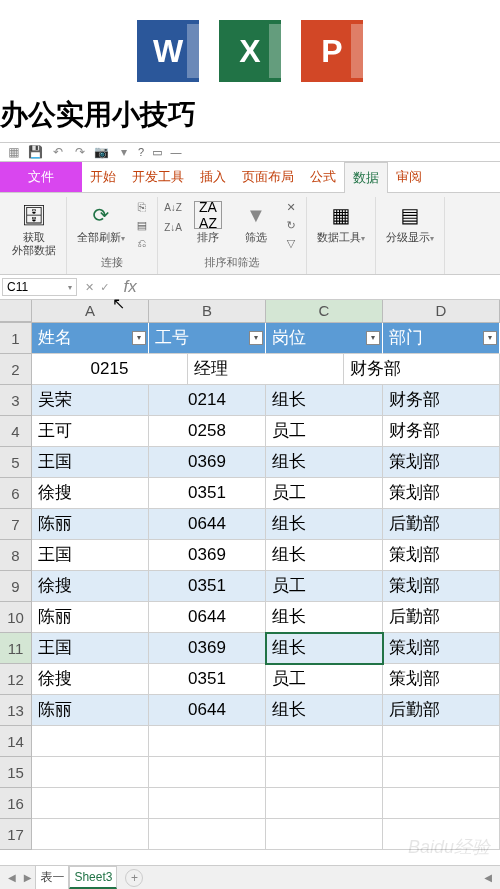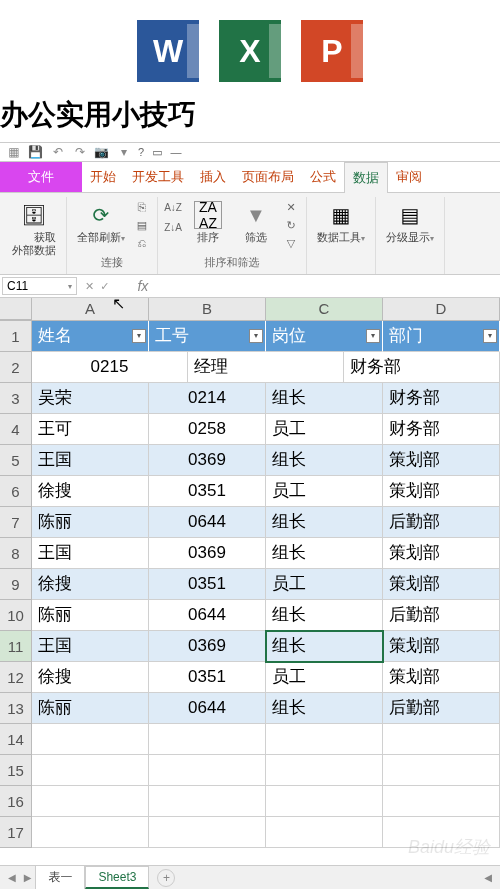--- a/index.html
+++ b/index.html
@@ -27,34 +27,34 @@
 .tab{padding:6px 8px;color:#c2410c;cursor:pointer}
 .tab.file{background:#d946ef;color:#fff;padding:6px 28px}
 .tab.active{background:#f3f3f3;color:#217346;border:1px solid #ccc;border-bottom:none;margin-bottom:-1px}
 
 
 .ribbon{background:#f3f3f3;border-bottom:1px solid #ccc;display:flex;padding:4px 2px 0}
 .group{border-right:1px solid #ddd;padding:2px 6px 2px;display:flex;flex-direction:column;align-items:center}
 .group-top{display:flex;gap:4px;align-items:flex-start}
 .big-btn{display:flex;flex-direction:column;align-items:center;gap:2px;padding:2px 4px;min-width:44px}
 .big-btn .icn{width:28px;height:28px;display:flex;align-items:center;justify-content:center;font-size:20px}
-.big-btn .lbl{font-size:11px;color:#444;text-align:right;line-height:1.2;white-space:nowrap}
+.big-btn .lbl{font-size:11px;color:#444;text-align:center;line-height:1.2;white-space:nowrap}
 .small-stack{display:flex;flex-direction:column;gap:2px}
 .small-btn{width:18px;height:16px;display:flex;align-items:center;justify-content:center;font-size:11px;color:#666}
 .group-label{font-size:11px;color:#666;text-align:left;padding:4px 0 2px}
 .dd{font-size:8px;color:#888}
 
 
 .cursor{position:absolute;left:112px;top:294px;font-size:16px;color:#000;z-index:10;pointer-events:none}
 
 
 .namebox-row{display:flex;align-items:center;border-bottom:1px solid #ccc;background:#fff;padding:2px}
 .namebox{width:75px;border:1px solid #ccc;padding:1px 4px;font-size:12px;display:flex;justify-content:space-between;align-items:center}
 .nb-btns{display:flex;gap:6px;padding:0 8px;color:#999;font-size:11px}
-.fx{font-style:italic;color:#888;font-size:14px;margin-left:20px}
+.fx{font-style:italic;color:#888;font-size:17px;margin-left:6px}
 
 
 .sheet-area{position:relative}
 .col-headers{display:flex;background:#e8e8e8;border-bottom:1px solid #bbb}
 .corner{width:32px;height:22px;background:#e8e8e8;border-right:1px solid #bbb;border-bottom:1px solid #bbb}
 .col-h{flex:1;height:22px;border-right:1px solid #bbb;text-align:center;font-size:15px;color:#555;line-height:22px}
 .col-h.sel{background:#d4e6d4}
 .rows{}
 .row{display:flex;height:31px}
 .row-h{width:32px;background:#e8e8e8;border-right:1px solid #bbb;border-bottom:1px solid #bbb;text-align:center;font-size:15px;color:#555;line-height:31px}
@@ -62,21 +62,21 @@
 .cell{flex:1;border-right:1px solid #d0d0d0;border-bottom:1px solid #d0d0d0;padding:3px 6px;font-size:17px;color:#000;line-height:1.4;position:relative;overflow:hidden;white-space:nowrap}
 .hdr-row .cell{background:#5b9bd5;color:#fff;border-right:1px solid #fff}
 .band .cell{background:#deebf7}
 .filter-btn{position:absolute;right:2px;top:50%;transform:translateY(-50%);width:14px;height:14px;background:#fff;border:1px solid #888;font-size:8px;color:#555;display:flex;align-items:center;justify-content:center}
 .active-cell{outline:2px solid #217346;outline-offset:-1px;z-index:2}
 .cell.center{text-align:center}
 
 
 .sheet-tabs{position:absolute;bottom:0;left:0;right:0;height:24px;background:#f0f0f0;border-top:1px solid #ccc;display:flex;align-items:center;font-size:12px;padding:0 4px}
 .nav-arr{color:#888;padding:0 4px;font-size:10px}
-.stab{padding:3px 12px;border:1px solid #ccc;border-bottom:none;background:#fff;color:#444;margin-top:-1px}
+.stab{padding:3px 4px;border:1px solid #ccc;border-bottom:none;background:#fff;color:#444;margin-top:-1px}
 .stab.active{background:#fff;border-bottom:2px solid #217346;color:#217346}
 .add-sheet{width:18px;height:18px;border:1px solid #ccc;border-radius:50%;margin-left:8px;display:flex;align-items:center;justify-content:center;color:#888;font-size:12px}
 
 .watermark{position:absolute;right:10px;bottom:30px;font-size:18px;color:rgba(0,0,0,0.1);font-style:italic;pointer-events:none}
 </style>
 </head>
 <body>
 
 <div class="header-logos">
   <div class="logo logo-w">

